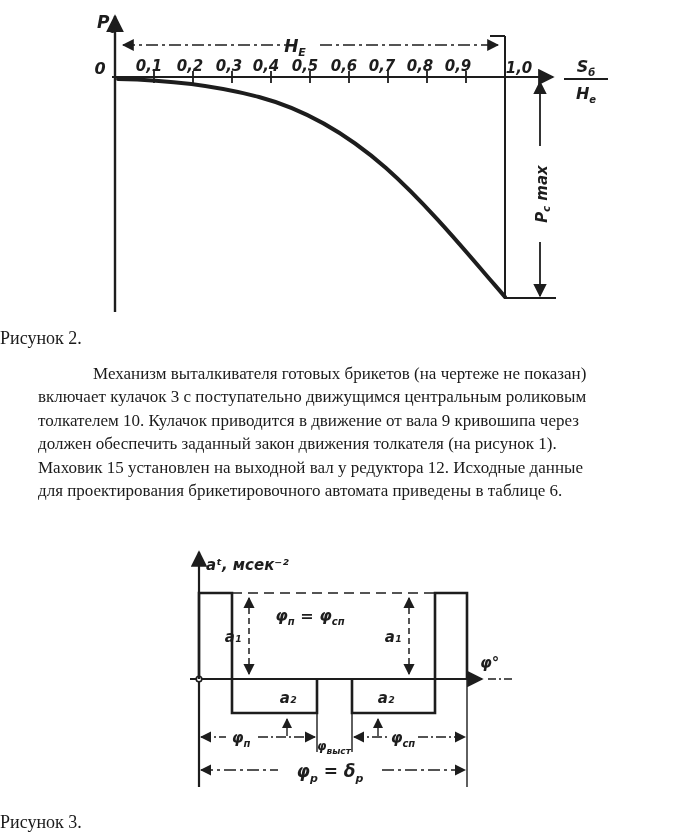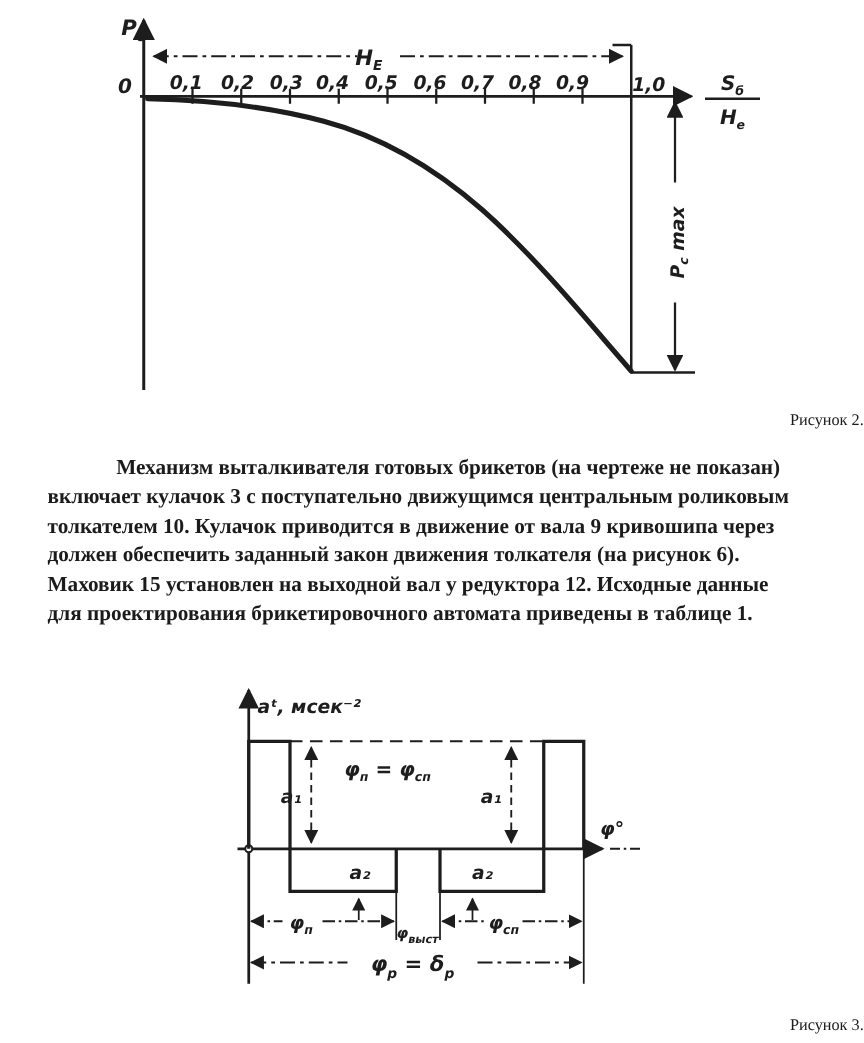--- a/index.html
+++ b/index.html
@@ -1,20 +1,20 @@
 <!DOCTYPE html>
 <html><head>
 <meta charset="utf-8">
 <style>
   html,body{margin:0;padding:0;background:#ffffff;}
   body{width:691px;height:834px;position:relative;overflow:hidden;
        font-family:"Liberation Serif",serif;color:#1b1b1b;}
   .abs{position:absolute;}
-  .caption{width:691px;text-align:right;font-size:13px;}
-  .para{left:38px;width:632px;font-size:17px;line-height:23.4px;font-weight:bold;}
+  .caption{width:691px;text-align:left;font-size:18px;}
+  .para{left:38px;width:632px;font-size:17px;line-height:23.4px;}
   .para .line{white-space:nowrap;}
   .para .indent{text-indent:55px;}
   svg text{font-family:"DejaVu Sans",sans-serif;font-style:italic;font-weight:bold;fill:#1d1d1d;}
   .hw15{font-size:15px;} .hw16{font-size:16px;} .hw17{font-size:17px;} .hw12{font-size:12px;}
 </style>
 </head>
 <body>
 
 <svg class="abs" style="left:0;top:0" width="691" height="345" viewBox="0 0 691 345">
   <defs>
@@ -59,23 +59,23 @@
     <text x="586" y="99" text-anchor="middle" class="hw16"><tspan>Н</tspan><tspan dy="4" font-size="10">е</tspan></text>
   </g>
 </svg>
 
 <div class="abs caption" style="top:328px">Рисунок 2.</div>
 
 <div class="abs para" style="top:362px">
   <div class="line indent">Механизм выталкивателя готовых брикетов (на чертеже не показан)</div>
   <div class="line">включает кулачок 3 с поступательно движущимся центральным роликовым</div>
   <div class="line">толкателем 10. Кулачок приводится в движение от вала 9 кривошипа через</div>
-  <div class="line">должен обеспечить заданный закон движения толкателя (на рисунок 6).</div>
+  <div class="line">должен обеспечить заданный закон движения толкателя (на рисунок 1).</div>
   <div class="line">Маховик 15  установлен на выходной вал у редуктора 12. Исходные данные</div>
-  <div class="line">для проектирования брикетировочного автомата приведены в таблице 1.</div>
+  <div class="line">для проектирования брикетировочного автомата приведены в таблице 6.</div>
 </div>
 
 <svg class="abs" style="left:170px;top:540px" width="360" height="268" viewBox="0 0 360 268">
 
   <path d="M29,247 V12" stroke="#1d1d1d" stroke-width="2.2" marker-end="url(#ar)"></path>
   <path d="M20,139 H312" stroke="#1d1d1d" stroke-width="2.2" marker-end="url(#ar)"></path>
   <path d="M318,139 H344" stroke="#1d1d1d" stroke-width="1.6" stroke-dasharray="8 3 2 3"></path>
   <circle cx="29" cy="139" r="2.8" fill="#ffffff" stroke="#1d1d1d" stroke-width="1.6"></circle>
 
   <path d="M29,139 V53 H62 V173 H147 V139 M182,139 V173 H265 V53 H297 V139" stroke="#1d1d1d" stroke-width="2.6" fill="none"></path>

